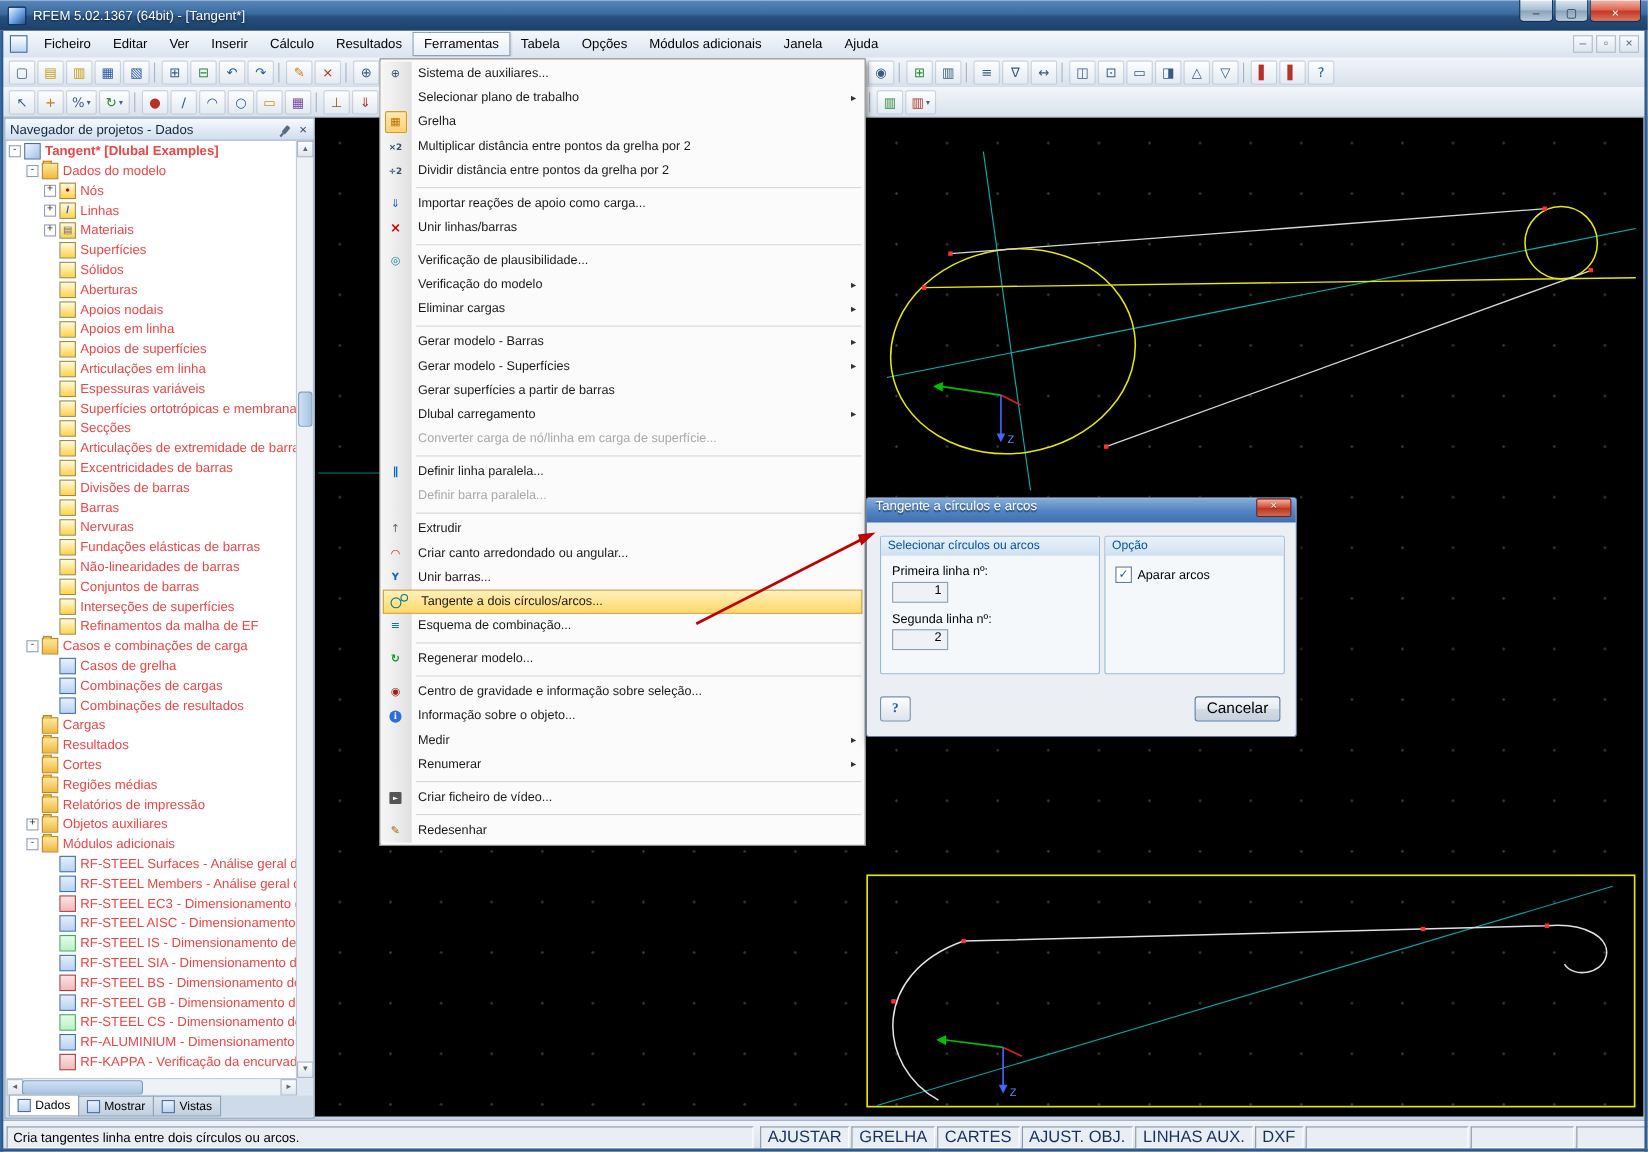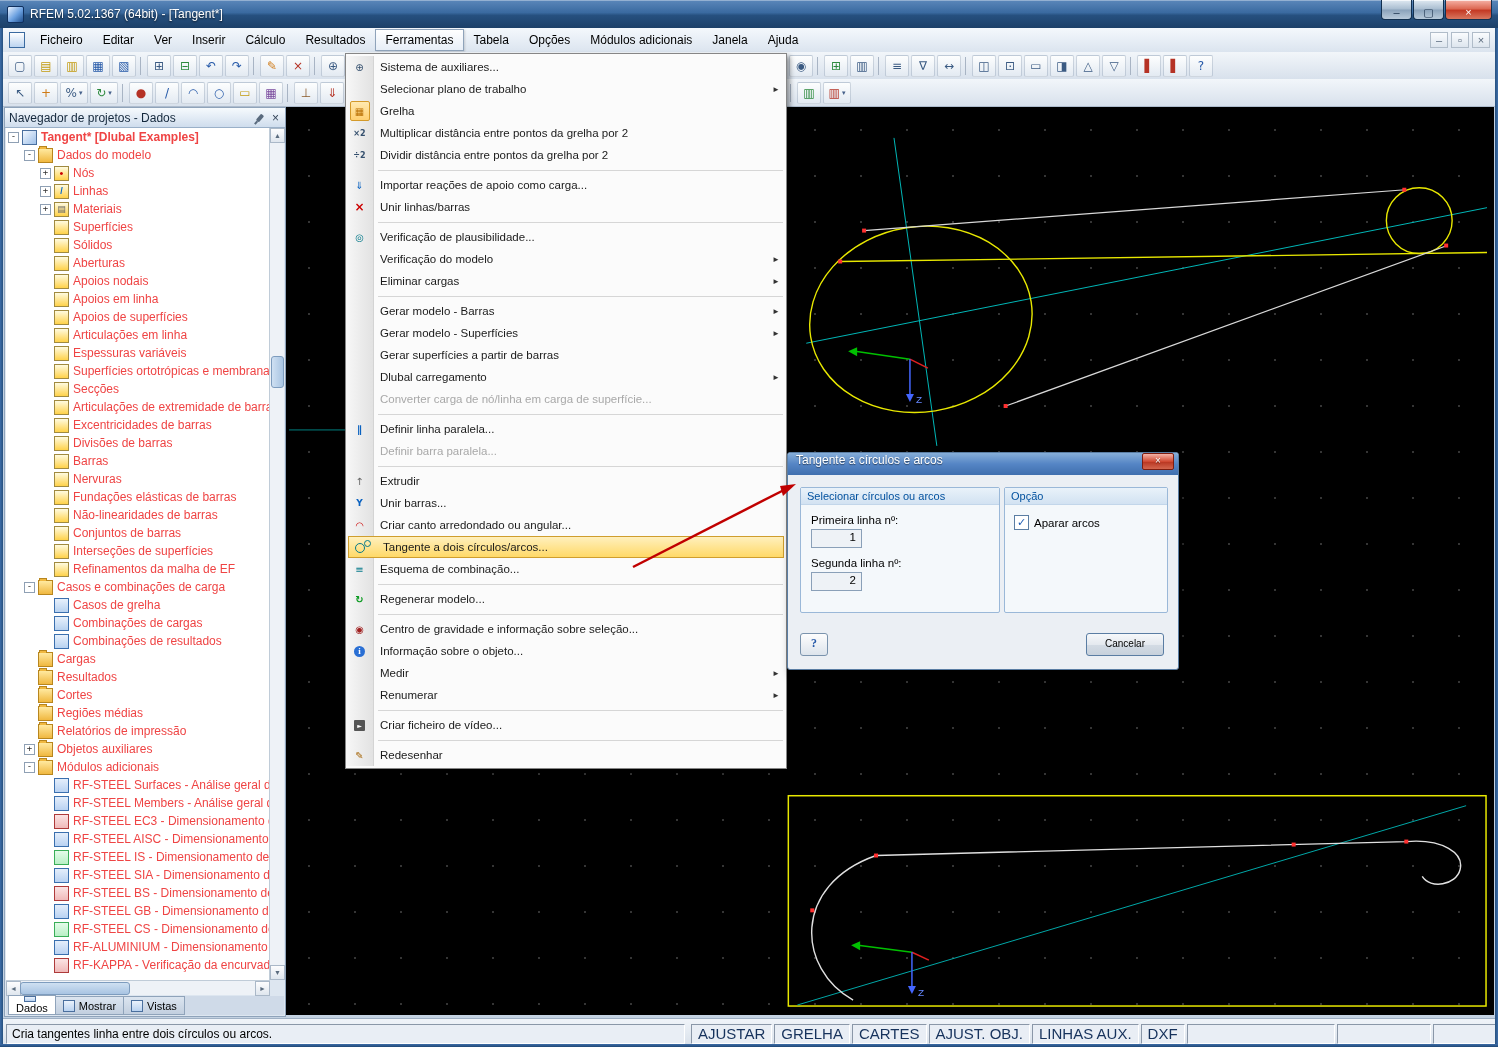--- a/index.html
+++ b/index.html
@@ -70,21 +70,21 @@
   .sarrow.up{top:0;}
   .sarrow.down{bottom:0;}
   .vthumb{position:absolute;left:1px;width:11px;top:228px;height:30px;background:linear-gradient(90deg,#cfe0f2,#a8c4e2);border:1px solid #7d9cbe;border-radius:3px;}
   .hscroll{position:absolute;left:1px;right:15px;bottom:21px;height:14px;background:#eef2f7;border-top:1px solid #c0ccd8;}
   .hscroll .sarrow{top:0;width:13px;height:13px;}
   .hscroll .left{left:0;}
   .hscroll .right{right:0;left:auto;}
   .hthumb{position:absolute;top:1px;left:14px;width:108px;height:11px;background:linear-gradient(#cfe0f2,#a8c4e2);border:1px solid #7d9cbe;border-radius:3px;}
   .nav-tabs{position:absolute;left:1px;right:1px;bottom:1px;height:19px;background:#cfdae8;display:flex;align-items:flex-end;padding-left:2px;}
   .ptab{height:17px;display:flex;align-items:center;padding:0 7px;border:1px solid #8fa3ba;border-top:1px solid #8fa3ba;margin-right:-1px;background:linear-gradient(#dce5f0,#c2cfdf);font-size:11px;}
-  .ptab.active{background:#fff;height:18px;flex-direction:column;}
+  .ptab.active{background:#fff;height:18px;}
   .ptab .pticon{width:10px;height:10px;margin-right:4px;border:1px solid #4a6f9e;background:linear-gradient(#eaf2fc,#b9d2f0);}
 
   
   .statusbar{position:absolute;top:1018px;left:0;right:0;height:29px;background:linear-gradient(#f0f4f9,#d4dde8);border-top:1px solid #9fb0c4;display:flex;align-items:center;padding:0 6px 3px 6px;z-index:3;}
   .sb-msg{flex:0 0 672px;height:18px;line-height:18px;padding-left:5px;border:1px solid;border-color:#8a97a8 #ffffff #ffffff #8a97a8;background:#e9eef5;overflow:hidden;white-space:nowrap;}
   .sbox{height:18px;line-height:18px;padding:0 6px;margin-left:2px;border:1px solid;border-color:#8a97a8 #ffffff #ffffff #8a97a8;background:#e9eef5;color:#16325c;font-size:15px;white-space:nowrap;}
   .sbox.blank{padding:0;}
   .wA{width:146px;}.wB{width:92px;}
 
   
@@ -133,21 +133,21 @@
   .group{position:absolute;border:1px solid #9ab8d8;background:#f4f8fb;border-radius:2px;}
   .group .gtitle{height:16px;line-height:16px;padding-left:6px;background:linear-gradient(#e9f2fa,#d2e2f2);color:#00509e;font-size:11px;border-bottom:1px solid #c2d6ea;}
   .g-select{left:12px;top:34px;width:198px;height:124px;}
   .g-option{left:216px;top:34px;width:162px;height:124px;}
   .fld-label{margin:9px 0 3px 10px;font-size:11.5px;}
   .fld{margin-left:10px;width:44px;height:16px;border:1px solid #8aa0b8;background:#eef2f6;text-align:right;padding:1px 5px 0 0;font-size:11.5px;}
   .chk-row{display:flex;align-items:center;margin:10px 0 0 9px;}
   .chk{width:13px;height:13px;border:1px solid #5a7da3;background:#fff;display:flex;align-items:center;justify-content:center;font-size:11px;color:#1e5cb3;font-weight:bold;line-height:11px;}
   .chk-label{margin-left:5px;font-size:11.5px;}
   .dlg-help{position:absolute;left:12px;top:180px;width:26px;height:21px;border:1px solid #7a93ad;border-radius:3px;background:linear-gradient(#fdfdfd,#dde4ec);color:#2458a8;font-weight:bold;text-align:center;line-height:19px;font-family:"Liberation Serif",serif;}
-  .dlg-cancel{position:absolute;right:14px;top:180px;width:76px;height:21px;border:1px solid #5a7da3;border-radius:3px;background:linear-gradient(#f6f8fa,#e4e9ef 50%,#d3dbe4 52%,#c7d1dc);text-align:center;line-height:19px;font-size:10px;}
+  .dlg-cancel{position:absolute;right:14px;top:180px;width:76px;height:21px;border:1px solid #5a7da3;border-radius:3px;background:linear-gradient(#f6f8fa,#e4e9ef 50%,#d3dbe4 52%,#c7d1dc);text-align:center;line-height:19px;font-size:14px;}
 
   
   .arrow-overlay{position:absolute;left:0;top:0;z-index:70;pointer-events:none;}
   .frame{position:absolute;background:linear-gradient(#3d6da8,#1f4775);z-index:80;}
   .frame.left{left:0;top:28px;bottom:0;width:3px;background:linear-gradient(90deg,#3d6da8,#27517f);}
   .frame.right{right:0;top:28px;bottom:0;width:3px;background:linear-gradient(90deg,#27517f,#3d6da8);}
   .frame.bottom{left:0;right:0;bottom:0;height:3px;}
 </style>
 </head>
 <body>
@@ -1236,34 +1236,34 @@
               <span class="micon m-extrude"></span>
             </span>
           </span>
           <span class="mlabel">Extrudir</span>
 
         </div>
 
         <div class="mi">
           <span class="mic">
             <span class="micbox">
+              <span class="micon m-fillet"></span>
+            </span>
+          </span>
+          <span class="mlabel">Criar canto arredondado ou angular...</span>
+
+        </div>
+
+        <div class="mi">
+          <span class="mic">
+            <span class="micbox">
               <span class="micon m-connect"></span>
             </span>
           </span>
           <span class="mlabel">Unir barras...</span>
-
-        </div>
-
-        <div class="mi">
-          <span class="mic">
-            <span class="micbox">
-              <span class="micon m-fillet"></span>
-            </span>
-          </span>
-          <span class="mlabel">Criar canto arredondado ou angular...</span>
 
         </div>
 
         <div class="mi sel">
           <span class="mic">
             <span class="micbox">
               <span class="micon m-tangent"></span>
             </span>
           </span>
           <span class="mlabel">Tangente a dois círculos/arcos...</span>

